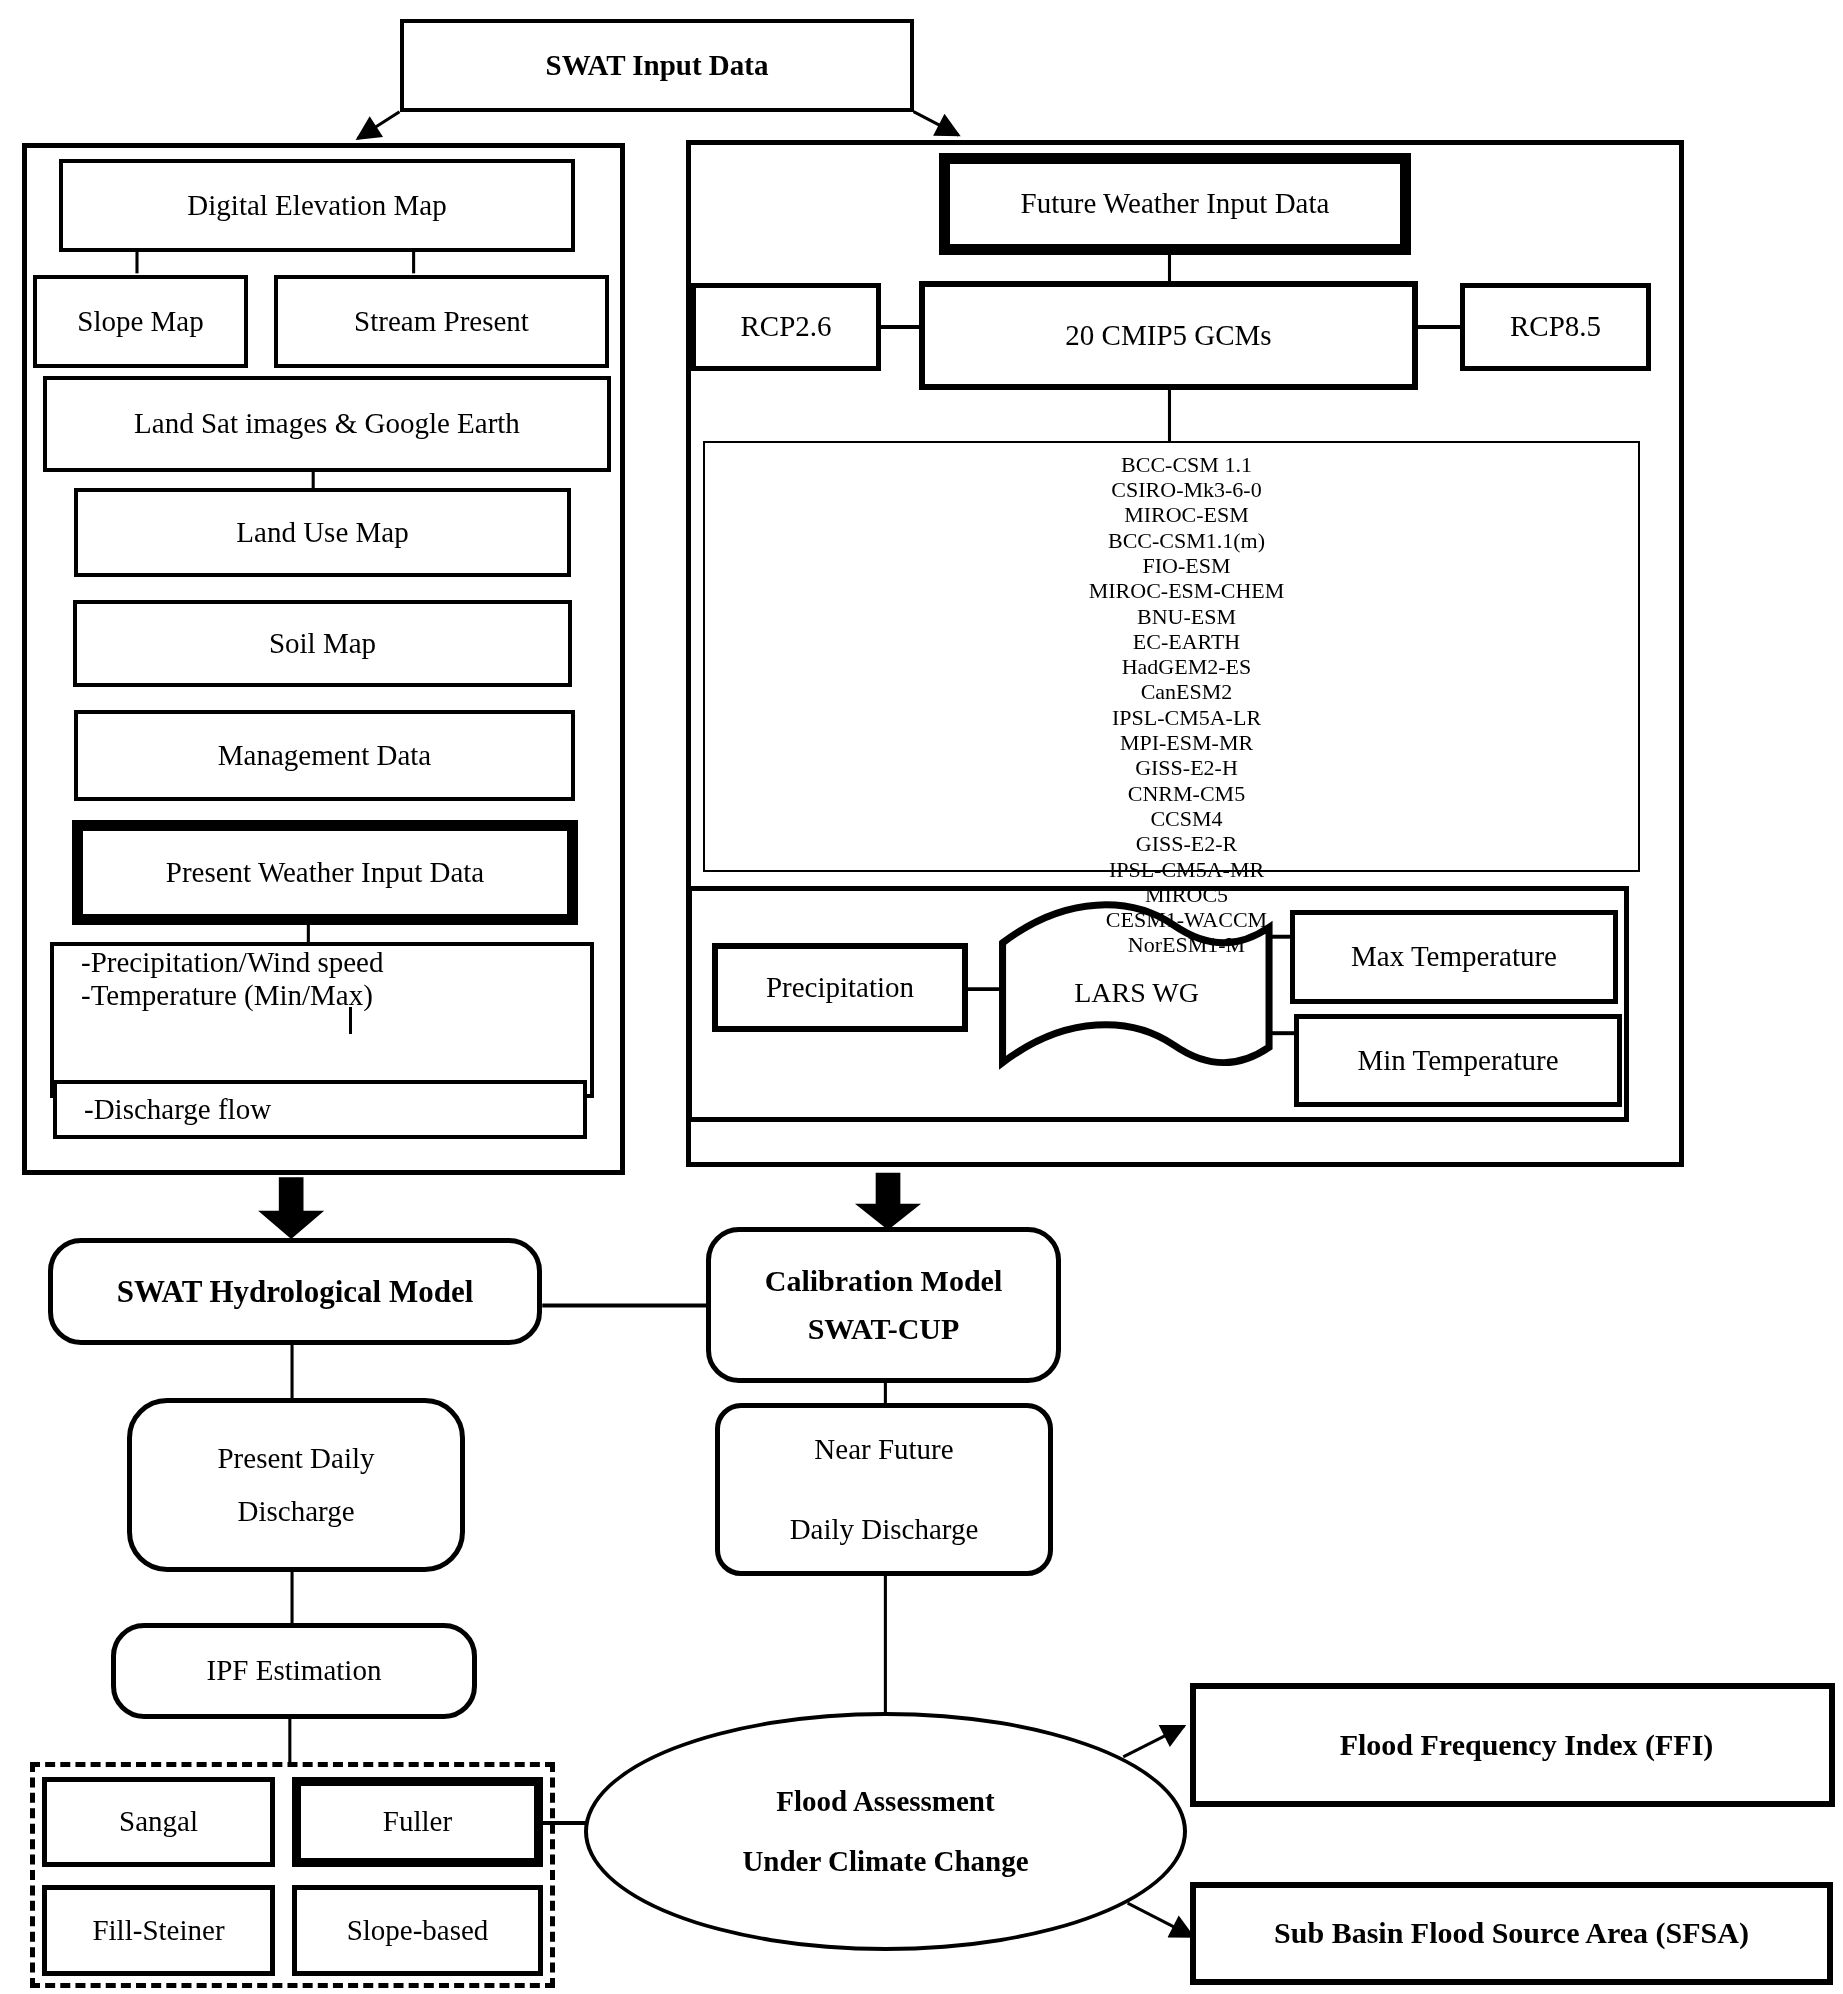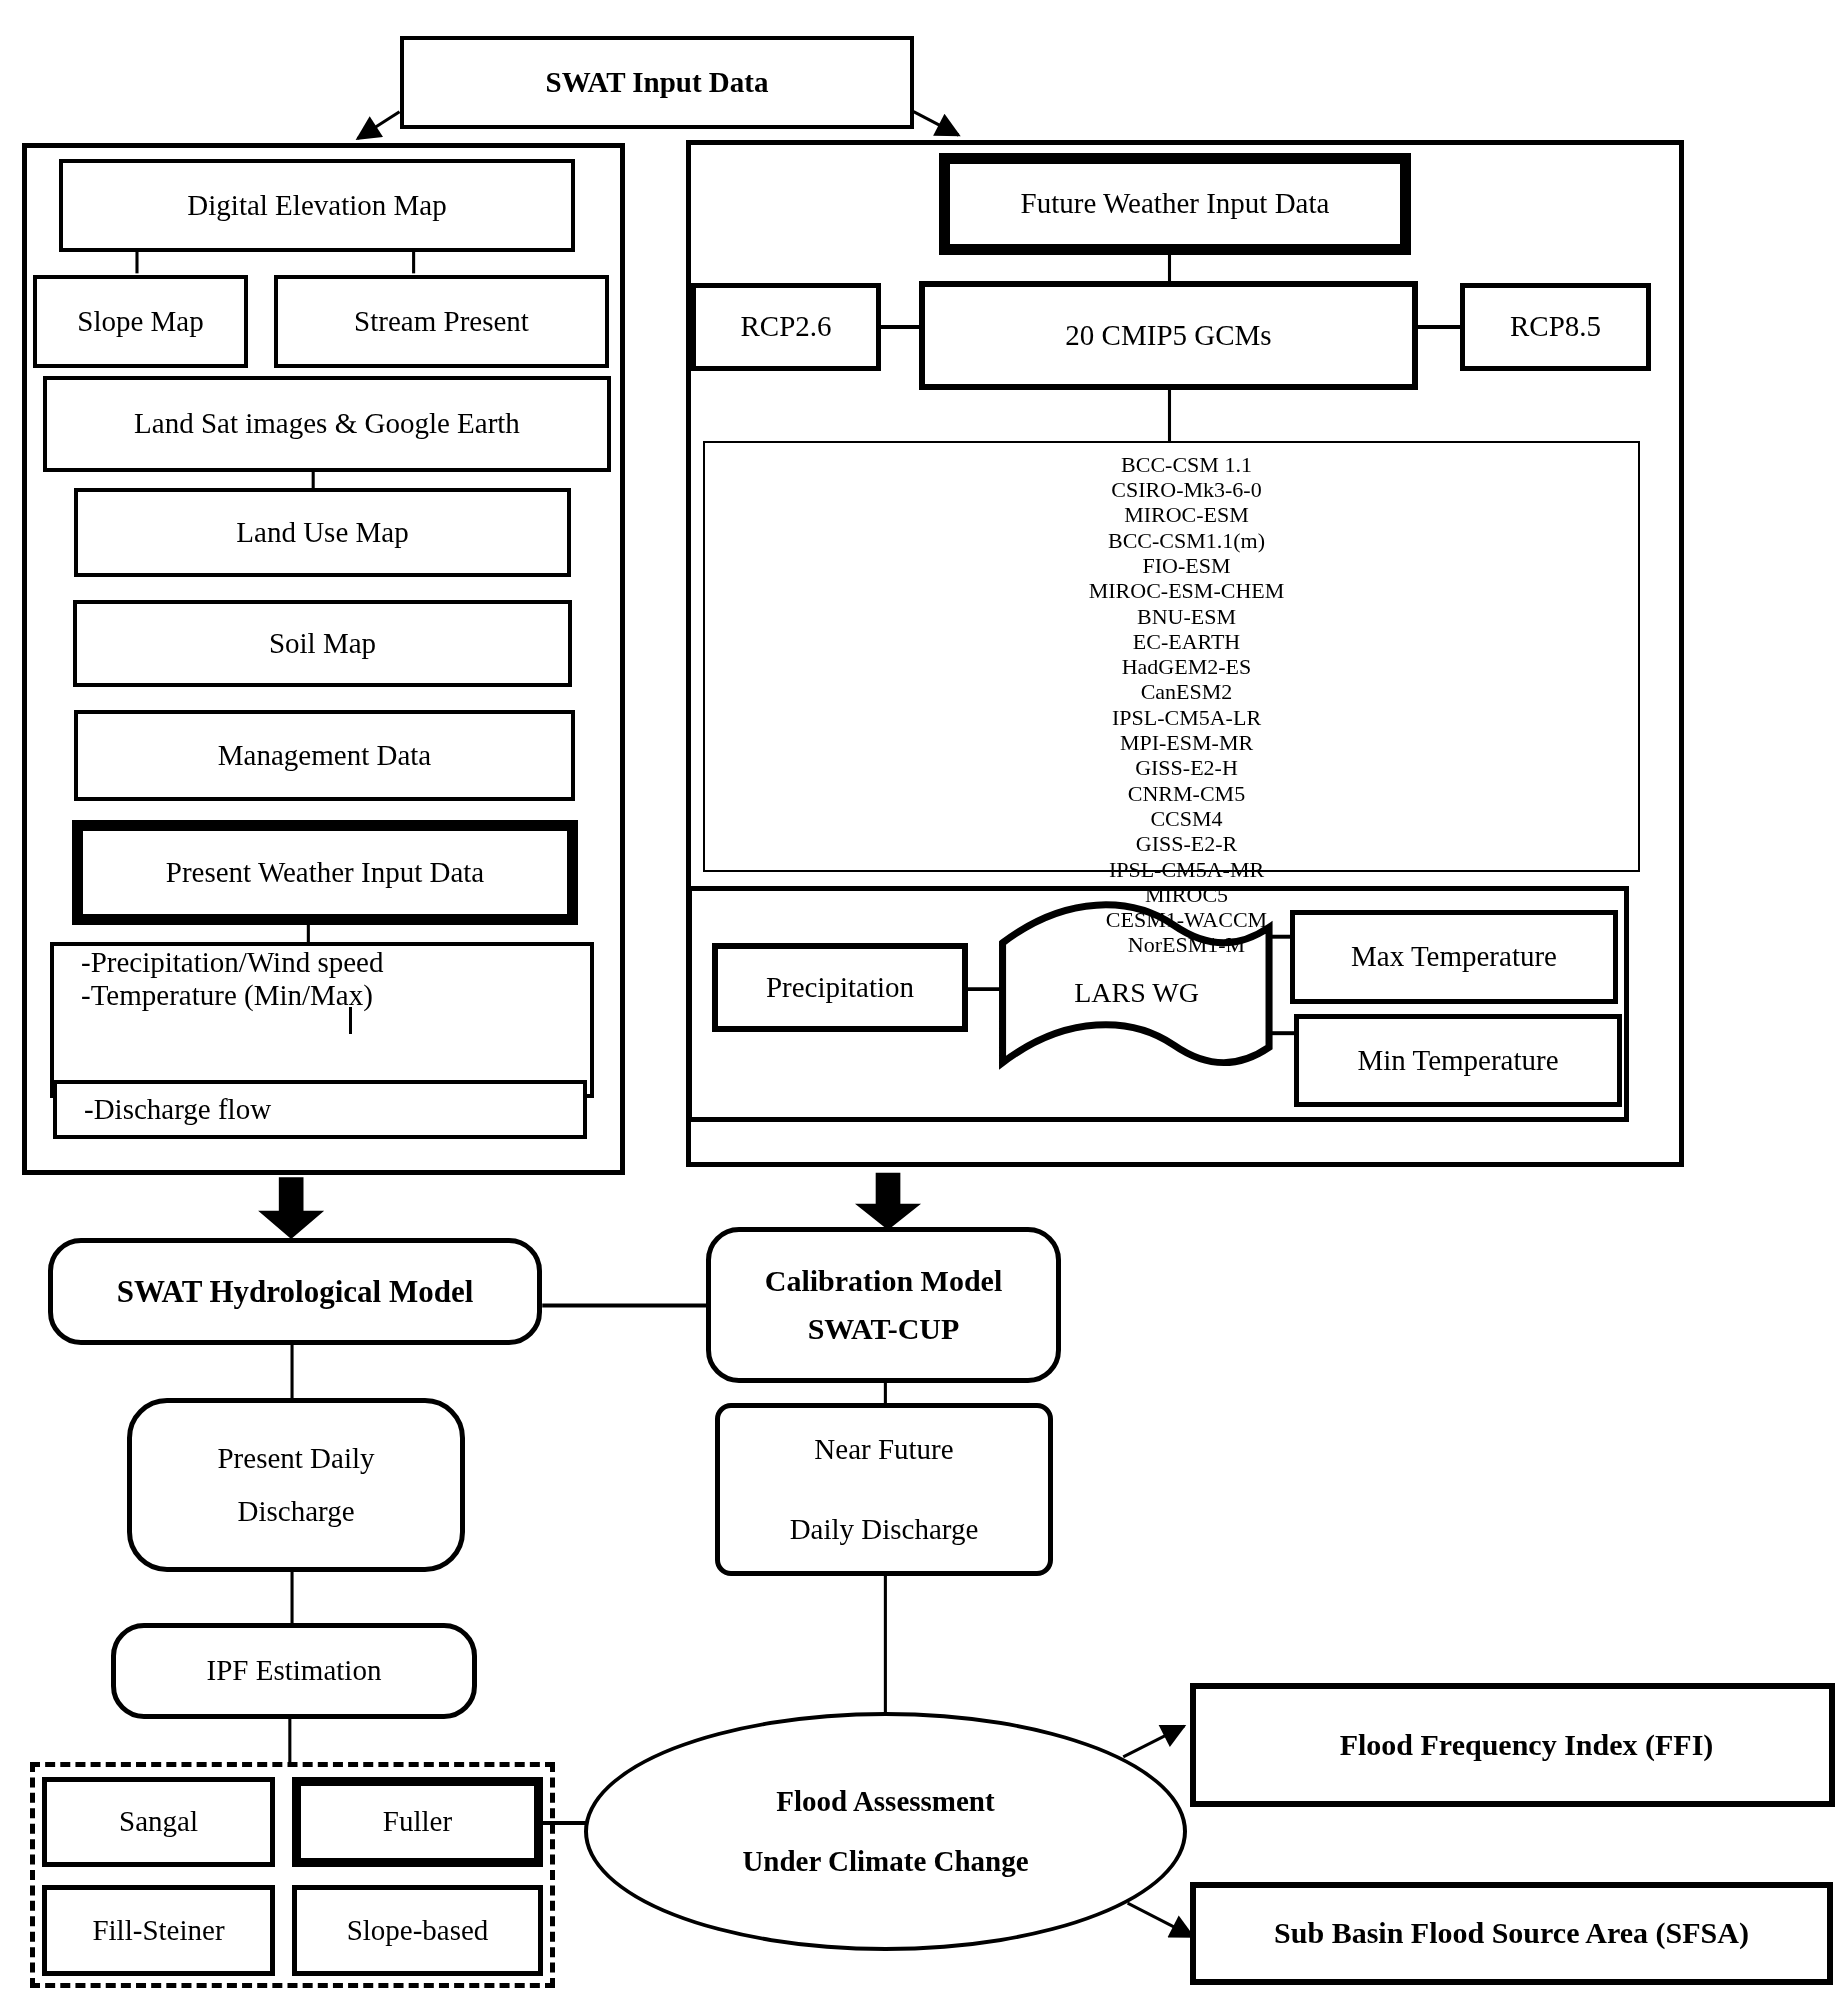--- a/index.html
+++ b/index.html
@@ -64,21 +64,21 @@
       <path d="M2560,4320 L2708,4396" marker-end="url(#ah)"></path>
     </g>
 
     <polygon points="633,2672 689,2672 689,2748 736,2748 661,2812 586,2748 633,2748" fill="#000"></polygon>
     <polygon points="1988,2662 2044,2662 2044,2732 2091,2732 2016,2792 1941,2732 1988,2732" fill="#000"></polygon>
 
     <path d="M 2276,2140 C 2420,2030 2570,2035 2665,2100 C 2745,2155 2815,2150 2881,2105
              L 2881,2377 C 2815,2422 2745,2427 2665,2372 C 2570,2307 2420,2302 2276,2412 Z" fill="#fff" stroke="#000" stroke-width="16"></path>
   </svg>
 
-  <div class="box bold" style="left:400px;top:19px;width:514px;height:93px;margin-top:17px;">
+  <div class="box bold" style="left:400px;top:19px;width:514px;height:93px;">
     <span>SWAT Input Data</span>
     </div>
 
   <div class="box container" style="left:21.6px;top:143px;width:603px;height:1032px;"></div>
 
   <div class="box" style="left:59px;top:159px;width:516px;height:93px;">
     <span>Digital Elevation Map</span>
     </div>
 
   <div class="box" style="left:33px;top:275px;width:215px;height:93px;">
@@ -188,21 +188,21 @@
   <div class="box rounded bold col" style="left:706px;top:1227px;width:355px;height:156px;font-size:30px;padding:18px 0;">
     <span>Calibration Model</span>
     <span>SWAT-CUP</span>
   </div>
 
   <div class="box rounded col" style="left:127px;top:1398px;width:338px;height:174px;padding:20px 0;border-radius:40px;">
     <span>Present Daily</span>
     <span>Discharge</span>
   </div>
 
-  <div class="box rounded col" style="left:715px;top:1403px;width:338px;height:173px;padding:17.6px 0;border-radius:16px;gap:40px;">
+  <div class="box rounded col" style="left:715px;top:1403px;width:338px;height:173px;padding:17.6px 0;border-radius:26px;gap:40px;">
     <span>Near Future</span>
     <span>Daily Discharge</span>
   </div>
 
   <div class="box rounded" style="left:111px;top:1623px;width:366px;height:96px;">
     <span>IPF Estimation</span>
     </div>
 
   <div class="box dashed" style="left:30px;top:1762px;width:525px;height:226px;"></div>
 

